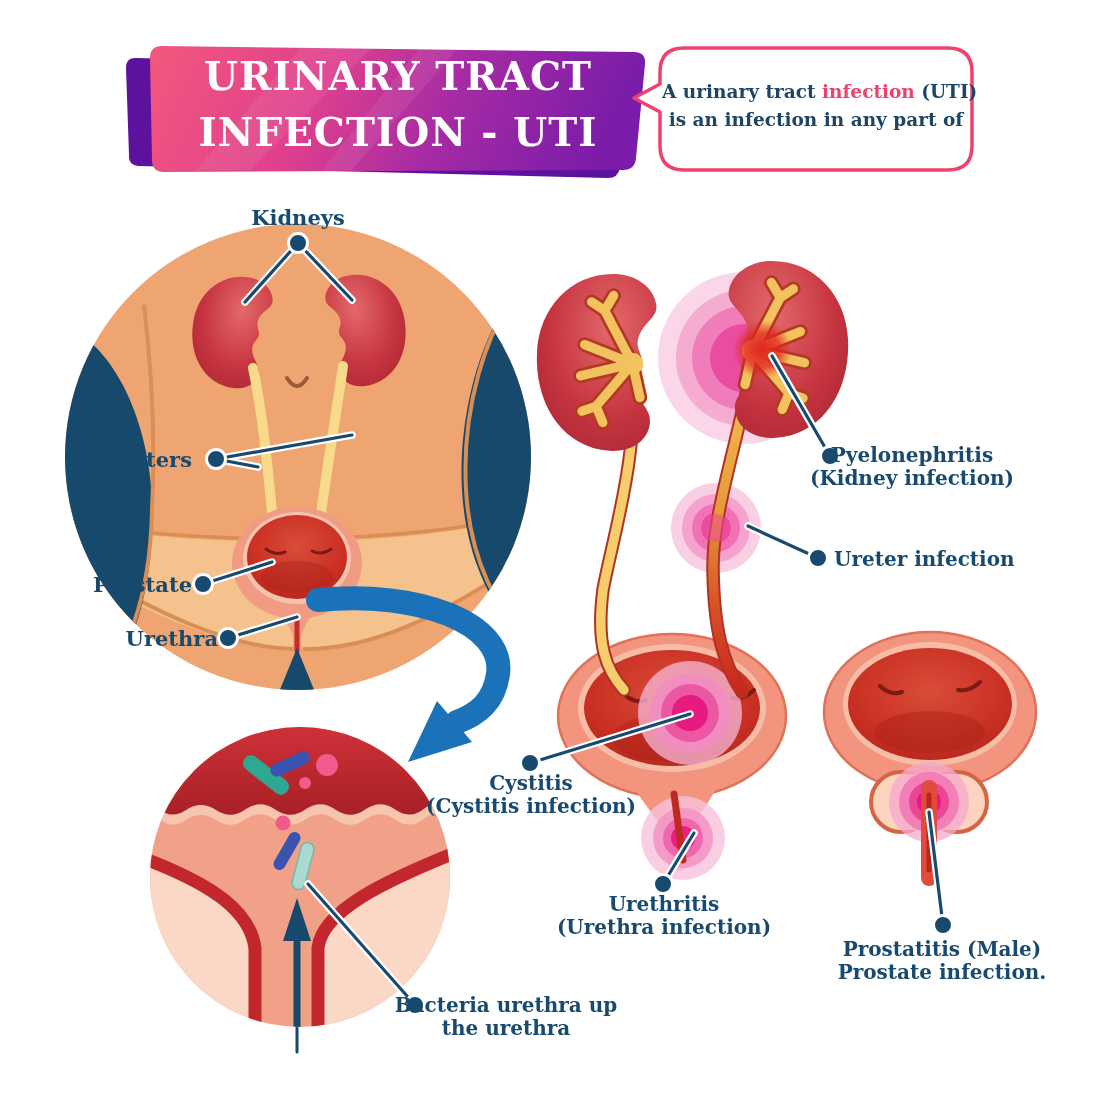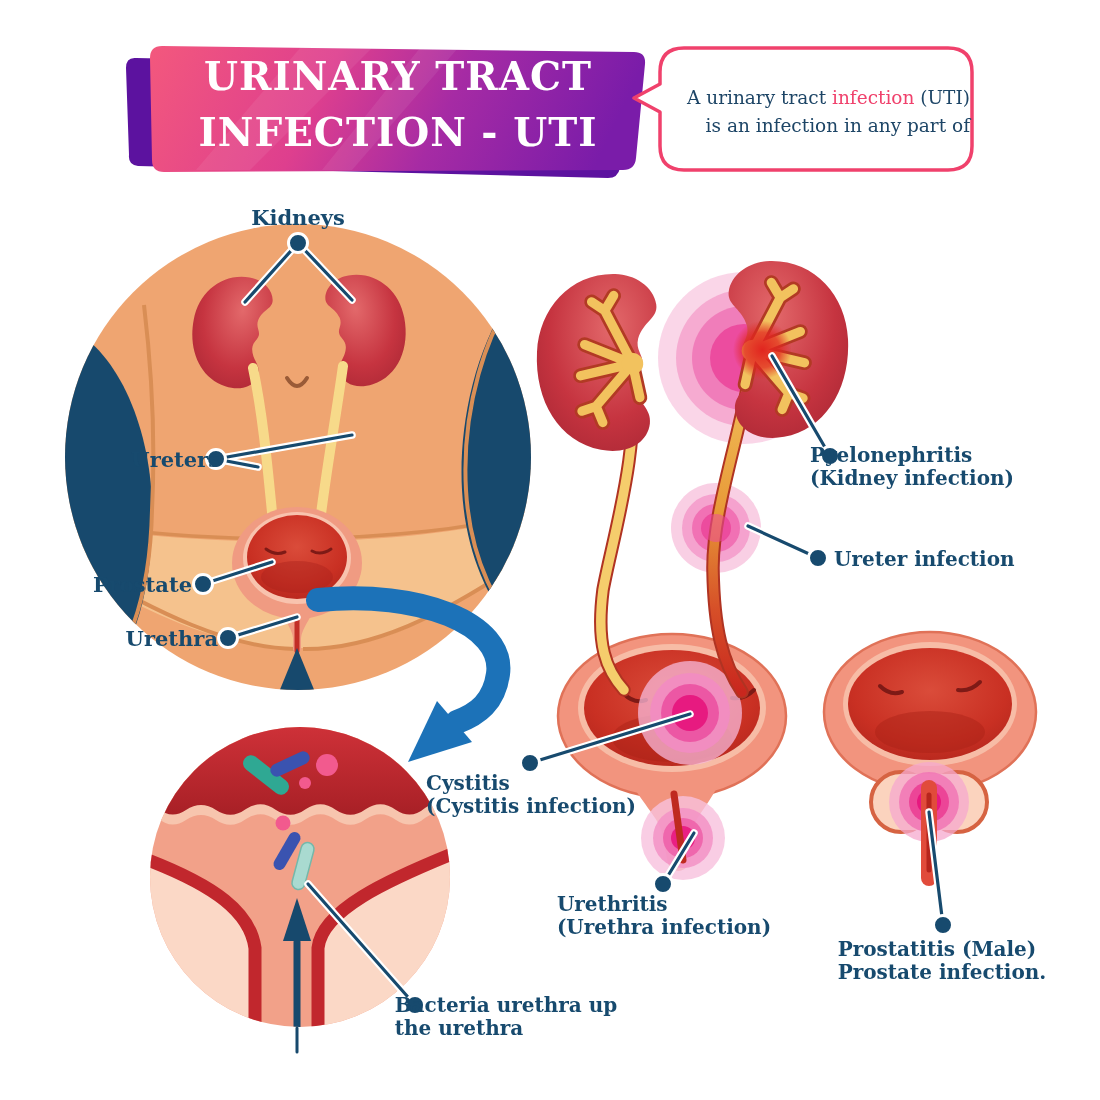--- a/index.html
+++ b/index.html
@@ -1,26 +1,26 @@
 <!DOCTYPE html>
 <html><head>
 <meta charset="utf-8">
 <style>
   html,body{margin:0;padding:0;background:#ffffff;}
   .stage{position:relative;width:1100px;height:1100px;background:#ffffff;overflow:hidden;
          font-family:"DejaVu Serif","Liberation Serif",serif;}
   .stage svg{position:absolute;left:0;top:0;}
   .lbl{position:absolute;color:#174A6E;font-weight:bold;font-size:20px;line-height:23px;white-space:nowrap;}
-  .lbl.c{transform:translateX(-50%);}
+  .lbl.c{transform:translateX(-50%);text-align:center;}
   .lbl.r{text-align:right;}
   .lbl.big{font-size:21px;}
   .banner-text{position:absolute;left:152px;top:48px;width:492px;text-align:center;color:#ffffff;
                font-weight:bold;font-size:39px;line-height:56px;letter-spacing:1px;}
-  .bubble-text{position:absolute;left:662px;top:84px;width:308px;text-align:right;color:#1D4566;
-               font-weight:normal;font-size:18.5px;line-height:28px;}
+  .bubble-text{position:absolute;left:662px;top:78px;width:308px;text-align:center;color:#1D4566;
+               font-weight:bold;font-size:18.5px;line-height:28px;}
   .bubble-text .hl{color:#F0416C;}
   .bubble-text div{white-space:nowrap;}
 </style>
 </head>
 <body>
 
 <div class="stage">
 
 <svg width="1100" height="1100" viewBox="0 0 1100 1100">
   <defs>
@@ -291,21 +291,21 @@
     <span>A urinary tract</span>
     <span class="hl">infection</span>
     <span>(UTI)</span>
   </div>
   <div>is an infection in any part of</div>
 </div>
 
 <div class="lbl c big" style="left:298px;top:206px">
   <div>Kidneys</div>
 </div>
-<div class="lbl r big" style="left:108px;top:448px;width:112px">
+<div class="lbl r big" style="left:80px;top:448px;width:112px">
   <div>Ureters</div>
 </div>
 <div class="lbl r big" style="left:78px;top:573px;width:114px">
   <div>Prostate</div>
 </div>
 <div class="lbl r big" style="left:100px;top:627px;width:118px">
   <div>Urethra</div>
 </div>
 
 <div class="lbl c" style="left:912px;top:444px">

